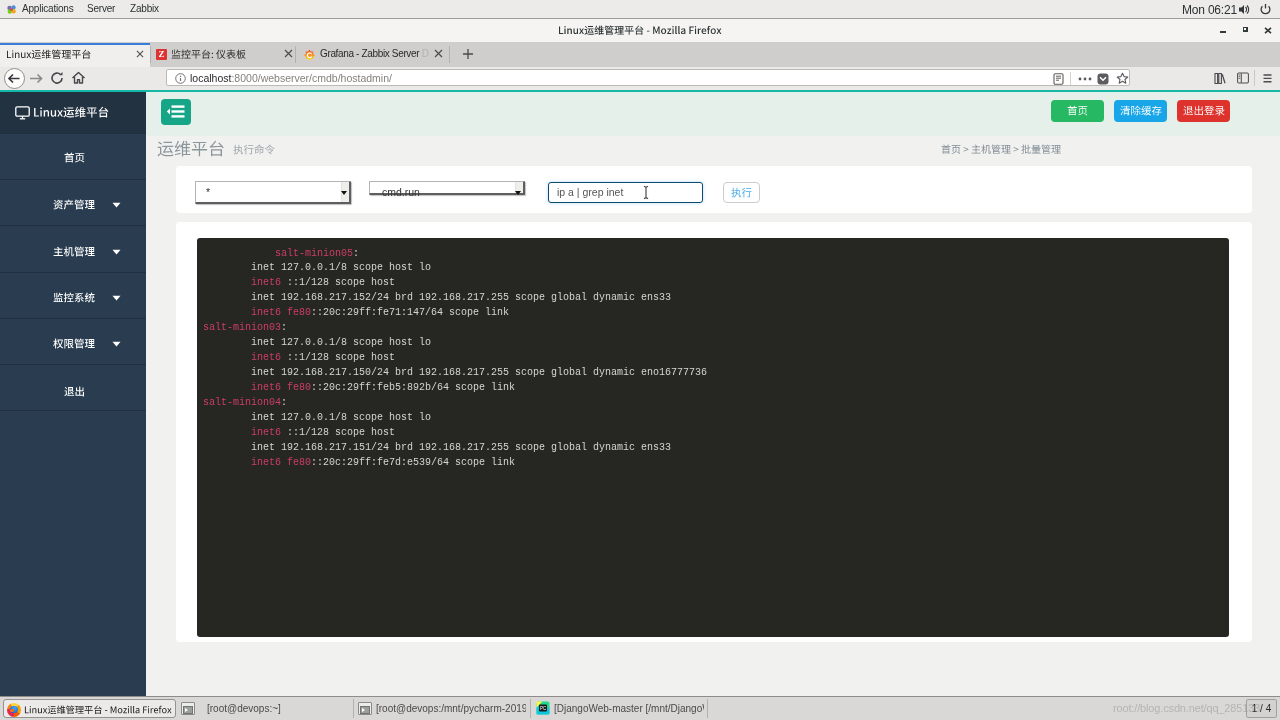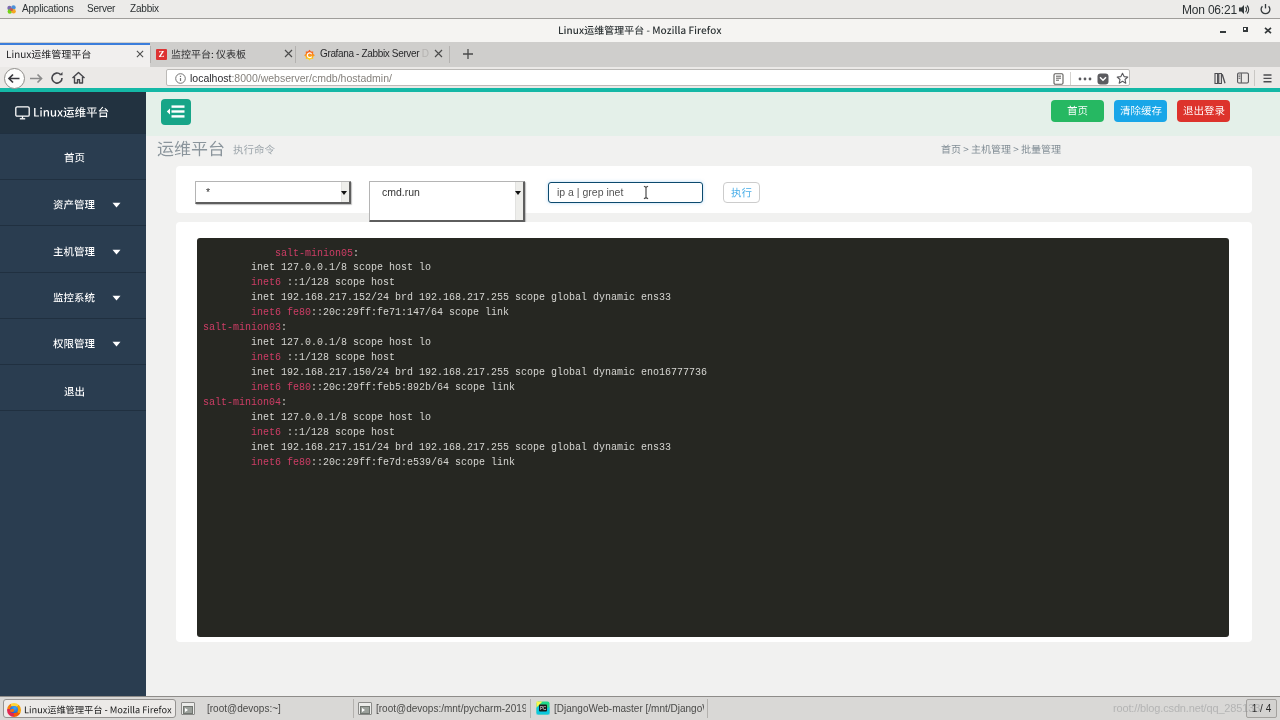--- a/index.html
+++ b/index.html
@@ -103,21 +103,21 @@
         </svg>
       </div>
   <div class="ab" style="left:449px;top:4px;width:1px;height:17px;background:#b4b2b0"></div>
   <div class="ab" style="left:462px;top:6px">
         <svg width="12" height="12" viewBox="0 0 12 12">
           <path d="M6 1v10 M1 6h10" stroke="#4a4a4a" stroke-width="1.3"></path>
         </svg>
       </div>
 </div>
 
-<div class="ab" style="left:0;top:67px;width:1280px;height:25px;background:#ebe9e7;border-bottom:4px solid #14b8a6">
+<div class="ab" style="left:0;top:67px;width:1280px;height:25px;background:#ebe9e7;border-bottom:2px solid #14b8a6">
   <div class="ab" style="left:4px;top:1px">
         <svg width="21" height="21" viewBox="0 0 21 21">
           <circle cx="10.5" cy="10.5" r="10" fill="#fdfdfc" stroke="#8f8d8a" stroke-width="1"></circle>
           <path d="M5.5 10.5h10 M9 6.5 5 10.5l4 4" stroke="#38383d" stroke-width="1.7" fill="none"></path>
         </svg>
       </div>
   <div class="ab" style="left:29px;top:5px">
         <svg width="14" height="13" viewBox="0 0 14 13">
           <path d="M1 6.5h11 M8.5 2.5 12.5 6.5l-4 4" stroke="#8a8a8a" stroke-width="1.7" fill="none"></path>
         </svg>
@@ -307,21 +307,21 @@
         <path fill="#7e8a92" d="M2.3 6.3H7.8V6.9H2.3ZM2.3 7.9H7.8V8.5H2.3ZM2.3 9.6H7.8V10.2H2.3ZM0.5 3H9.5V3.7H0.5ZM1.7 4.6H8.3V10.8H7.6V5.3H2.4V10.8H1.7ZM4.6 3.3 5.6 3.4Q5.4 3.8 5.2 4.3Q5.1 4.7 4.9 5.1L4.2 4.9Q4.3 4.7 4.4 4.4Q4.5 4.2 4.5 3.9Q4.6 3.6 4.6 3.3ZM7 1.6 7.8 1.8Q7.6 2.2 7.3 2.6Q7 3 6.7 3.3L6 3.1Q6.2 2.9 6.4 2.6Q6.6 2.3 6.7 2.1Q6.9 1.8 7 1.6ZM2.3 1.9 2.9 1.6Q3.2 1.8 3.5 2.2Q3.7 2.5 3.9 2.8L3.2 3.1Q3.1 2.9 2.8 2.5Q2.5 2.1 2.3 1.9Z M10.7 2.1H19.4V2.8H10.7ZM14.6 2.5 15.4 2.6Q15.2 3.1 15 3.6Q14.8 4 14.6 4.4L14 4.2Q14.1 4 14.2 3.7Q14.3 3.4 14.4 3.1Q14.5 2.8 14.6 2.5ZM14.6 5.4H15.4V7.2Q15.4 7.6 15.3 8Q15.2 8.4 15 8.8Q14.7 9.2 14.2 9.6Q13.7 9.9 12.9 10.2Q12.1 10.5 11 10.8Q10.9 10.7 10.8 10.6Q10.8 10.5 10.7 10.4Q10.6 10.3 10.5 10.2Q11.6 10 12.4 9.7Q13.1 9.4 13.6 9.1Q14 8.8 14.3 8.5Q14.5 8.2 14.6 7.8Q14.6 7.5 14.6 7.2ZM15.5 8.9 15.9 8.4Q16.3 8.6 16.8 8.8Q17.3 9 17.7 9.3Q18.2 9.5 18.6 9.8Q19 10 19.3 10.2L18.8 10.8Q18.6 10.6 18.2 10.4Q17.8 10.1 17.3 9.9Q16.8 9.6 16.4 9.3Q15.9 9.1 15.5 8.9ZM11.7 4.1H18.4V8.7H17.6V4.7H12.5V8.7H11.7Z M22.6 8.5V7.7L25 6.9L26.5 6.3V6.3L25 5.7L22.6 4.8V4L27.4 5.9V6.7Z M31.1 3.6H39V4.3H31.1ZM31.5 6.5H38.6V7.3H31.5ZM30.6 9.7H39.5V10.5H30.6ZM34.6 4.2H35.4V10.1H34.6ZM33.8 2.1 34.4 1.6Q34.7 1.9 35.1 2.2Q35.4 2.4 35.7 2.7Q36 3 36.2 3.3L35.6 3.7Q35.4 3.5 35.1 3.2Q34.8 2.9 34.4 2.6Q34.1 2.3 33.8 2.1Z M45.5 2.2H48V2.9H45.5ZM45 2.2H45.7V5.4Q45.7 6 45.7 6.7Q45.6 7.4 45.5 8.2Q45.3 8.9 45 9.6Q44.6 10.2 44.1 10.8Q44 10.7 43.9 10.6Q43.8 10.5 43.7 10.5Q43.6 10.4 43.5 10.3Q44 9.8 44.3 9.2Q44.6 8.6 44.8 7.9Q44.9 7.3 45 6.6Q45 6 45 5.4ZM47.6 2.2H48.4V9.4Q48.4 9.6 48.4 9.8Q48.4 9.9 48.4 9.9Q48.5 10 48.6 10Q48.7 10 48.7 10Q48.8 10 48.9 10Q49 10 49.1 9.9Q49.1 9.9 49.2 9.8Q49.2 9.7 49.2 9.5Q49.2 9.4 49.2 9Q49.2 8.6 49.2 8.1Q49.4 8.2 49.5 8.3Q49.7 8.4 49.8 8.4Q49.8 8.7 49.8 9Q49.8 9.4 49.8 9.6Q49.8 9.9 49.7 10Q49.7 10.4 49.5 10.6Q49.4 10.6 49.2 10.7Q49.1 10.7 48.9 10.7Q48.8 10.7 48.7 10.7Q48.5 10.7 48.4 10.7Q48.3 10.7 48.1 10.7Q48 10.6 47.8 10.5Q47.8 10.4 47.7 10.3Q47.7 10.2 47.6 10Q47.6 9.7 47.6 9.3ZM40.5 3.7H44.4V4.5H40.5ZM42.2 1.6H42.9V10.8H42.2ZM42.2 4.2 42.7 4.4Q42.5 5 42.3 5.6Q42.1 6.3 41.9 6.9Q41.6 7.5 41.3 8Q41 8.6 40.7 8.9Q40.6 8.8 40.5 8.6Q40.4 8.4 40.3 8.3Q40.6 7.9 40.9 7.4Q41.2 7 41.4 6.4Q41.7 5.9 41.9 5.3Q42.1 4.7 42.2 4.2ZM42.9 5.3Q43 5.4 43.2 5.6Q43.4 5.9 43.7 6.2Q43.9 6.4 44.2 6.7Q44.4 6.9 44.5 7L44 7.7Q43.9 7.5 43.7 7.2Q43.5 6.9 43.3 6.6Q43 6.3 42.8 6.1Q42.6 5.8 42.5 5.6Z M52.7 9.9H58V10.5H52.7ZM51 4.4H59.2V6.1H58.4V5H51.8V6.1H51ZM52.7 5.6H58V7.6H52.7V7.1H57.2V6.2H52.7ZM52.7 8.3H58.5V10.8H57.7V8.9H52.7ZM52.1 5.6H52.9V10.8H52.1ZM54.4 3.8 55.1 3.6Q55.3 3.8 55.4 4.1Q55.5 4.4 55.6 4.6L54.9 4.7Q54.8 4.5 54.7 4.3Q54.6 4 54.4 3.8ZM51.7 2.4H54.9V3H51.7ZM55.9 2.4H59.4V3H55.9ZM51.7 1.6 52.4 1.7Q52.2 2.4 51.9 3.1Q51.5 3.7 51.1 4.2Q51 4.1 50.9 4.1Q50.8 4 50.7 3.9Q50.6 3.9 50.5 3.8Q50.9 3.4 51.2 2.8Q51.5 2.2 51.7 1.6ZM55.9 1.6 56.7 1.7Q56.5 2.3 56.2 2.9Q55.9 3.4 55.6 3.8Q55.5 3.8 55.4 3.7Q55.3 3.7 55.2 3.6Q55 3.5 55 3.5Q55.3 3.1 55.5 2.6Q55.8 2.1 55.9 1.6ZM52.5 2.8 53.1 2.6Q53.3 2.9 53.5 3.3Q53.7 3.6 53.8 3.9L53.1 4.1Q53.1 3.8 52.9 3.5Q52.7 3.1 52.5 2.8ZM56.8 2.9 57.4 2.6Q57.6 2.9 57.8 3.3Q58.1 3.6 58.2 3.8L57.6 4.1Q57.5 3.9 57.2 3.5Q57 3.2 56.8 2.9Z M64.8 4.6V5.9H68.5V4.6ZM64.8 2.7V4H68.5V2.7ZM64.1 2.1H69.2V6.5H64.1ZM64 7.7H69.4V8.4H64ZM63.2 9.8H69.7V10.5H63.2ZM60.5 2.3H63.6V3H60.5ZM60.6 5.2H63.5V5.9H60.6ZM60.4 9Q60.8 8.9 61.3 8.7Q61.8 8.6 62.4 8.4Q63 8.2 63.6 8L63.7 8.7Q62.9 9 62 9.3Q61.2 9.5 60.6 9.8ZM61.7 2.6H62.5V8.8L61.7 8.9ZM66.3 2.4H67V6.2H67V10.1H66.3V6.2H66.3Z M72.6 8.5V7.7L75 6.9L76.5 6.3V6.3L75 5.7L72.6 4.8V4L77.4 5.9V6.7Z M80.4 6.9Q80.8 6.8 81.4 6.6Q81.9 6.5 82.6 6.3Q83.2 6.1 83.8 6L83.9 6.6Q83 6.9 82.2 7.2Q81.3 7.4 80.6 7.6ZM80.5 3.6H83.8V4.3H80.5ZM81.9 1.6H82.6V9.8Q82.6 10.2 82.5 10.3Q82.5 10.5 82.3 10.6Q82.1 10.7 81.7 10.7Q81.4 10.7 80.9 10.7Q80.9 10.6 80.8 10.4Q80.7 10.2 80.7 10Q81 10 81.3 10Q81.6 10 81.7 10Q81.8 10 81.9 10Q81.9 9.9 81.9 9.8ZM84.5 4.8H86.4V5.5H84.5ZM86.7 1.8H87.5V9.4Q87.5 9.7 87.5 9.8Q87.6 9.8 87.8 9.8Q87.8 9.8 88 9.8Q88.1 9.8 88.2 9.8Q88.4 9.8 88.5 9.8Q88.6 9.8 88.7 9.8Q88.8 9.8 88.9 9.7Q88.9 9.6 88.9 9.3Q89 9 89 8.4Q89.1 8.5 89.3 8.6Q89.5 8.7 89.7 8.8Q89.6 9.4 89.6 9.8Q89.5 10.2 89.3 10.4Q89.1 10.6 88.7 10.6Q88.7 10.6 88.5 10.6Q88.4 10.6 88.2 10.6Q88 10.6 87.9 10.6Q87.7 10.6 87.7 10.6Q87.3 10.6 87.1 10.5Q86.9 10.4 86.8 10.1Q86.7 9.8 86.7 9.4ZM88.9 3.9 89.5 4.4Q89.2 4.7 88.8 5Q88.4 5.3 88 5.6Q87.6 5.9 87.3 6.1L86.8 5.7Q87.2 5.5 87.6 5.2Q87.9 4.9 88.3 4.5Q88.7 4.2 88.9 3.9ZM84.2 10.6 84.1 9.9 84.4 9.6 86.3 8.8Q86.3 9 86.3 9.2Q86.4 9.4 86.4 9.5Q85.7 9.8 85.3 10Q84.9 10.2 84.7 10.3Q84.5 10.4 84.4 10.5Q84.3 10.6 84.2 10.6ZM84.2 10.6Q84.2 10.5 84.1 10.4Q84 10.3 84 10.2Q83.9 10 83.8 10Q84 9.9 84.1 9.7Q84.2 9.5 84.2 9.2V1.7H84.9V9.9Q84.9 9.9 84.8 9.9Q84.7 10 84.6 10.1Q84.4 10.3 84.3 10.4Q84.2 10.5 84.2 10.6Z M92.6 3.3V3.9H97.5V3.3ZM92.6 2.4V2.9H97.5V2.4ZM91.8 1.9H98.3V4.4H91.8ZM92.4 7.3V7.8H97.8V7.3ZM92.4 6.3V6.8H97.8V6.3ZM91.7 5.8H98.6V8.3H91.7ZM94.7 6H95.4V10.3H94.7ZM90.6 4.8H99.6V5.4H90.6ZM91.4 8.9H98.8V9.4H91.4ZM90.5 10H99.6V10.6H90.5Z M102.7 9.9H108V10.5H102.7ZM101.1 4.4H109.2V6.1H108.5V5H101.8V6.1H101.1ZM102.7 5.6H108V7.6H102.7V7.1H107.3V6.2H102.7ZM102.7 8.3H108.5V10.8H107.8V8.9H102.7ZM102.2 5.6H102.9V10.8H102.2ZM104.5 3.8 105.1 3.6Q105.3 3.8 105.4 4.1Q105.5 4.4 105.6 4.6L104.9 4.7Q104.8 4.5 104.7 4.3Q104.6 4 104.5 3.8ZM101.7 2.4H104.9V3H101.7ZM105.9 2.4H109.5V3H105.9ZM101.7 1.6 102.5 1.7Q102.2 2.4 101.9 3.1Q101.5 3.7 101.1 4.2Q101.1 4.1 101 4.1Q100.8 4 100.7 3.9Q100.6 3.9 100.5 3.8Q100.9 3.4 101.2 2.8Q101.5 2.2 101.7 1.6ZM106 1.6 106.7 1.7Q106.5 2.3 106.2 2.9Q105.9 3.4 105.6 3.8Q105.5 3.8 105.4 3.7Q105.3 3.7 105.2 3.6Q105.1 3.5 105 3.5Q105.3 3.1 105.6 2.6Q105.8 2.1 106 1.6ZM102.5 2.8 103.1 2.6Q103.3 2.9 103.5 3.3Q103.7 3.6 103.8 3.9L103.2 4.1Q103.1 3.8 102.9 3.5Q102.7 3.1 102.5 2.8ZM106.8 2.9 107.4 2.6Q107.6 2.9 107.9 3.3Q108.1 3.6 108.2 3.8L107.6 4.1Q107.5 3.9 107.3 3.5Q107.1 3.2 106.8 2.9Z M114.8 4.6V5.9H118.5V4.6ZM114.8 2.7V4H118.5V2.7ZM114.1 2.1H119.3V6.5H114.1ZM114 7.7H119.4V8.4H114ZM113.2 9.8H119.7V10.5H113.2ZM110.5 2.3H113.6V3H110.5ZM110.6 5.2H113.5V5.9H110.6ZM110.4 9Q110.8 8.9 111.3 8.7Q111.9 8.6 112.4 8.4Q113 8.2 113.6 8L113.7 8.7Q112.9 9 112.1 9.3Q111.3 9.5 110.6 9.8ZM111.8 2.6H112.5V8.8L111.8 8.9ZM116.3 2.4H117V6.2H117.1V10.1H116.3V6.2H116.3Z"></path>
       </svg>
     </div>
 
 <div class="ab" style="left:176px;top:166px;width:1076px;height:46.5px;background:#fff;border-radius:4px"></div>
 <div class="ab" style="left:195px;top:181px;width:155.5px;height:23px;background:#fff;border:1px solid #b4b4b4;border-right:2px solid #5e5e5e;border-bottom:2px solid #5e5e5e;border-radius:1px;box-shadow:1px 1px 1px rgba(130,130,130,.5)">
   <div class="ab" style="left:10px;top:4px;font-size:10.5px;color:#333">*</div>
   <div class="ab" style="right:0;top:0;bottom:0;width:8px;background:#eeeeeb;border-left:1px solid #e2e2e0"></div>
   <div class="ab" style="right:2px;top:9px;width:0;height:0;border-left:3px solid transparent;border-right:3px solid transparent;border-top:4px solid #111"></div>
 </div>
-<div class="ab" style="left:369px;top:181px;width:155.5px;height:41px;background:#fff;border:1px solid #b4b4b4;border-right:2px solid #5e5e5e;border-bottom:2px solid #5e5e5e;border-radius:1px;box-shadow:1px 1px 1px rgba(130,130,130,.5)">
+<div class="ab" style="left:369px;top:181px;width:155.5px;height:14px;background:#fff;border:1px solid #b4b4b4;border-right:2px solid #5e5e5e;border-bottom:2px solid #5e5e5e;border-radius:1px;box-shadow:1px 1px 1px rgba(130,130,130,.5)">
   <div class="ab" style="left:12px;top:4px;font-size:10.5px;color:#333">cmd.run</div>
   <div class="ab" style="right:0;top:0;bottom:0;width:8px;background:#eeeeeb;border-left:1px solid #e2e2e0"></div>
   <div class="ab" style="right:2px;top:9px;width:0;height:0;border-left:3px solid transparent;border-right:3px solid transparent;border-top:4px solid #111"></div>
 </div>
 <div class="ab" style="left:548px;top:182px;width:155px;height:21px;background:#fff;border:1px solid #0c4a6e;border-radius:3px;box-shadow:0 0 3.5px rgba(102,175,233,.5)">
   <div class="ab" style="left:8px;top:3px;font-size:10.5px;color:#555">ip a | grep inet</div>
   <div class="ab" style="left:92px;top:2px">
         <svg width="10" height="15" viewBox="0 0 10 15">
           <path d="M2 1.5 c1 1 2 1 3 0 c-1 1-2 1-3 0z" fill="none"></path>
           <path d="M5 2v11" stroke="#4a4a4a" stroke-width="1.2"></path>

